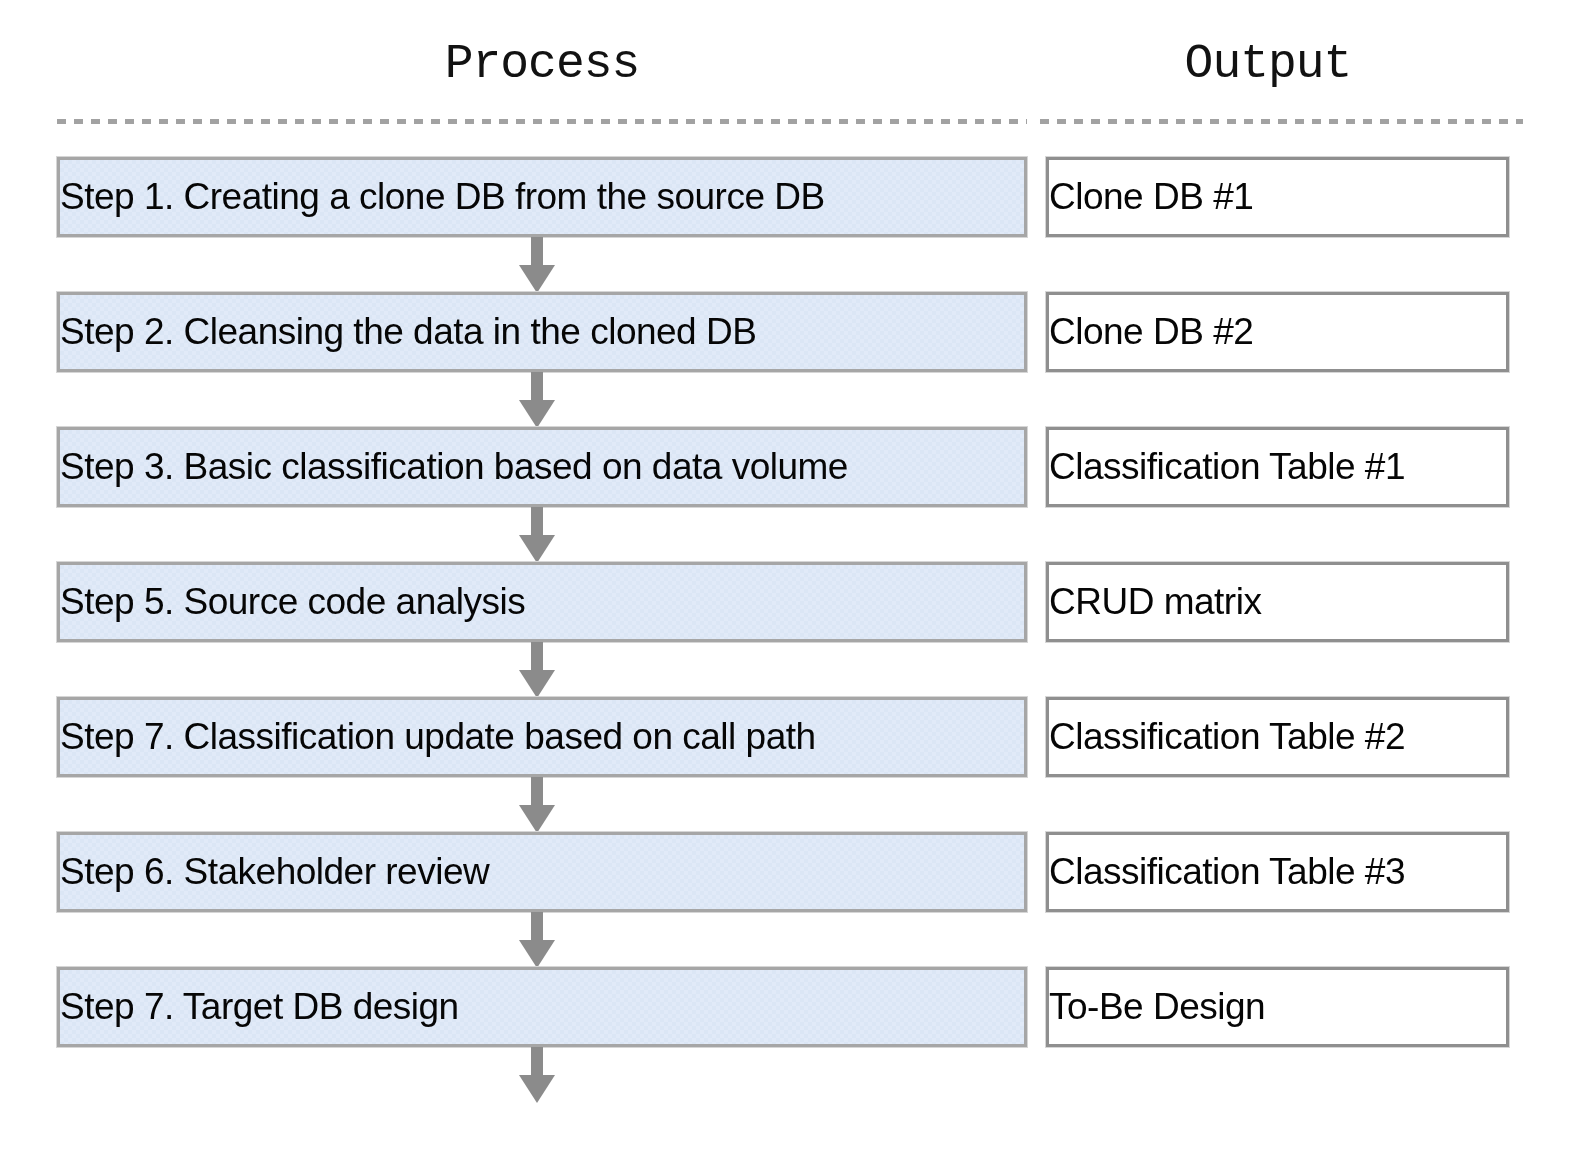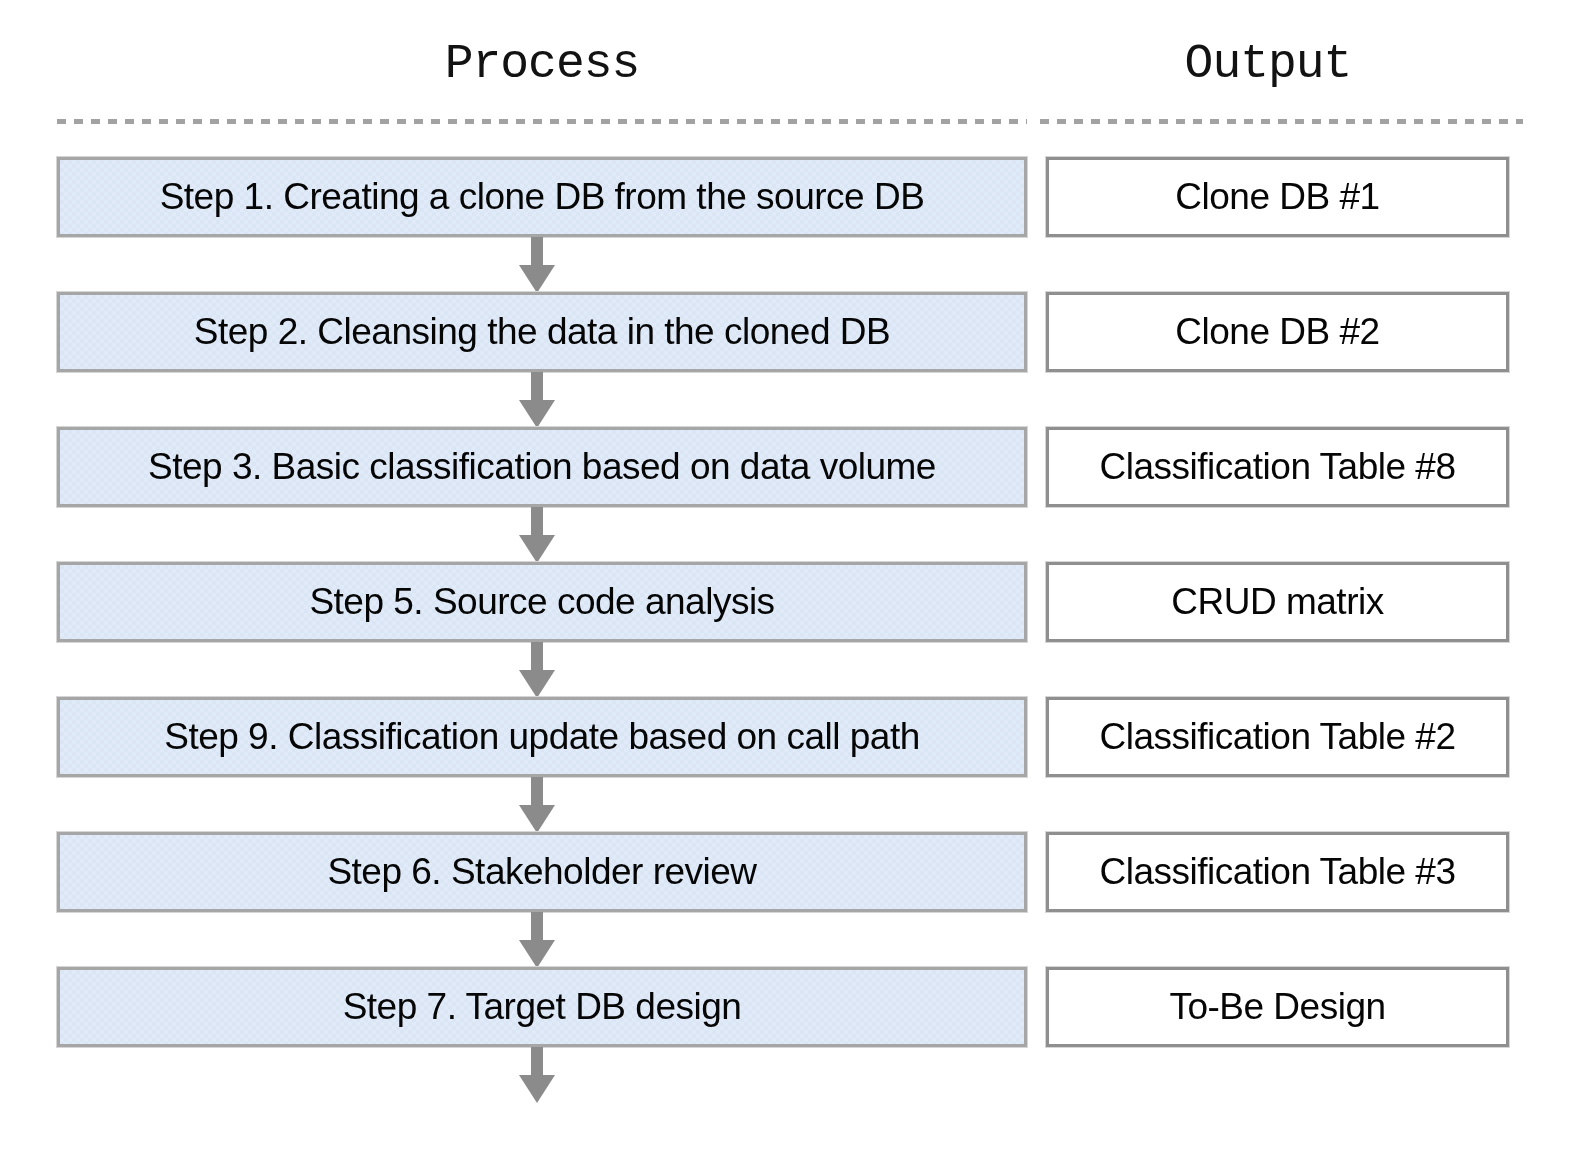--- a/index.html
+++ b/index.html
@@ -35,21 +35,20 @@
   .divider.output  { left: 1040px; width: 483px; }
 
   .row { position: absolute; left: 0; width: 100%; height: 80px; }
 
   .pbox, .obox {
     position: absolute;
     top: 0;
     height: 74px;
     display: flex;
     align-items: center;
-    justify-content: center;
     font-size: 37px;
     letter-spacing: -0.5px;
     color: #060606;
     white-space: nowrap;
   }
   .pbox {
     left: 57px;
     width: 964px;
     border: 3px solid #a6a6a6;
     background-color: #dbe6f5;
@@ -114,21 +113,21 @@
   <div class="arrow" style="top:372px">
       <i class="stem"></i>
       <i class="head"></i>
     </div>
 
   <div class="row" style="top:427px">
     <div class="pbox">
         <span>Step 3. Basic classification based on data volume</span>
       </div>
     <div class="obox">
-        <span>Classification Table #8</span>
+        <span>Classification Table #1</span>
       </div>
   </div>
   <div class="arrow" style="top:507px">
       <i class="stem"></i>
       <i class="head"></i>
     </div>
 
   <div class="row" style="top:562px">
     <div class="pbox">
         <span>Step 5. Source code analysis</span>
@@ -137,21 +136,21 @@
         <span>CRUD matrix</span>
       </div>
   </div>
   <div class="arrow" style="top:642px">
       <i class="stem"></i>
       <i class="head"></i>
     </div>
 
   <div class="row" style="top:697px">
     <div class="pbox">
-        <span>Step 9. Classification update based on call path</span>
+        <span>Step 7. Classification update based on call path</span>
       </div>
     <div class="obox">
         <span>Classification Table #2</span>
       </div>
   </div>
   <div class="arrow" style="top:777px">
       <i class="stem"></i>
       <i class="head"></i>
     </div>
 

